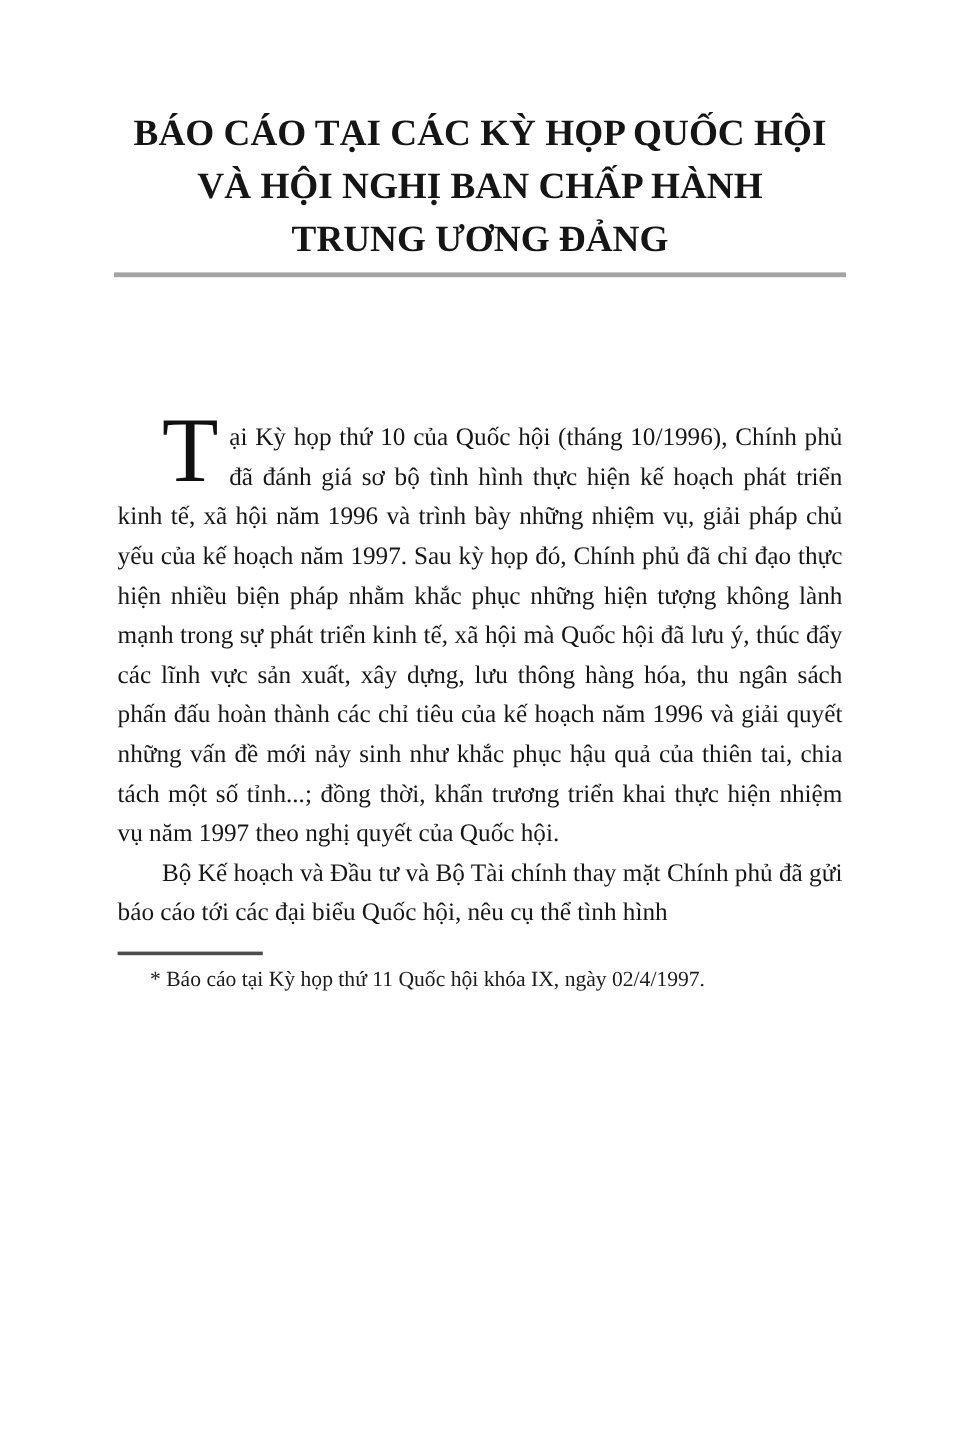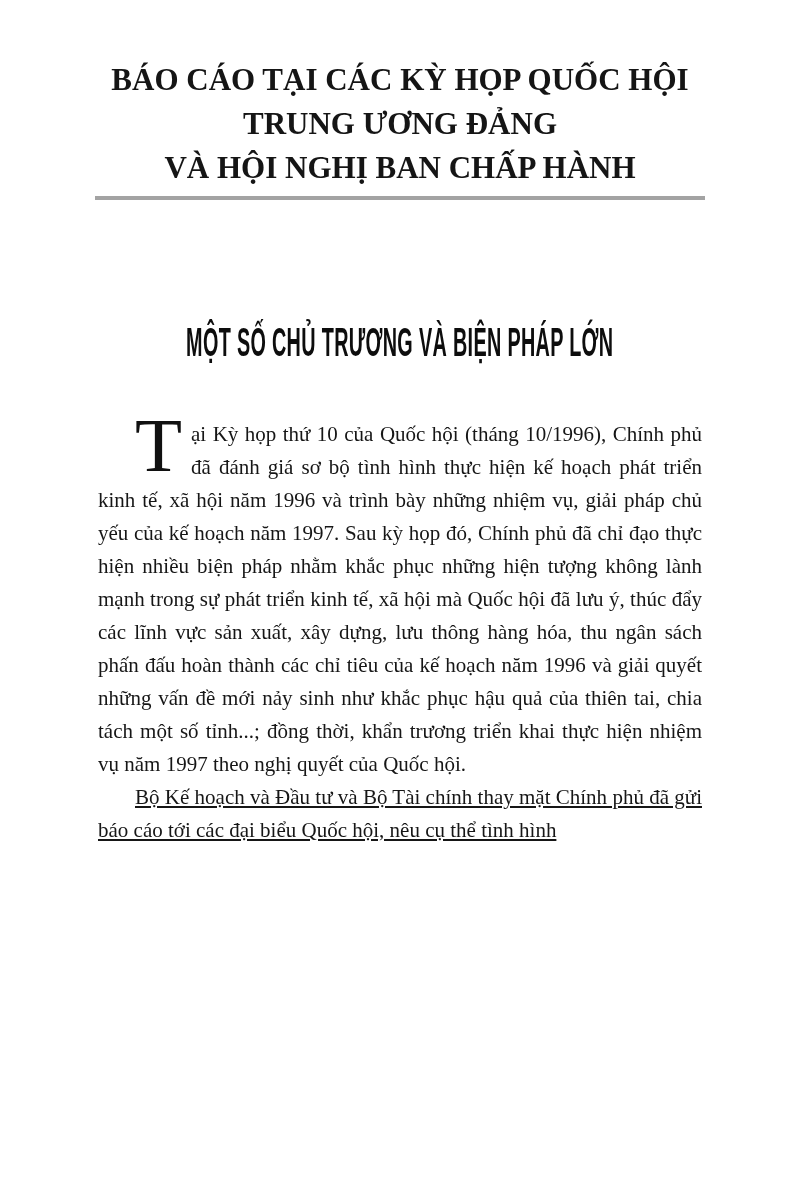--- a/index.html
+++ b/index.html
@@ -12,21 +12,21 @@
   }
   .page {
     position: relative;
     width: 800px; height: 1200px;
     background: #ffffff;
   }
 
   
   .chapter-title {
     margin: 0;
-    padding-top: 58px;
+    padding-top: 89px;
     text-align: center;
     font-size: 31px;
     line-height: 44px;
     font-weight: bold;
     color: #151515;
   }
   .chapter-title .t-line { display: block; }
 
   .title-rule {
     width: 610px; height: 4px;
@@ -65,21 +65,21 @@
   
   .body-text {
     width: 604px;
     margin: 55px auto 0 auto;
     font-size: 21px;
     line-height: 33px;
     text-align: justify;
     color: #161616;
   }
   .para { margin: 0; }
-  .para-indent { text-indent: 37px; text-decoration: underline; }
+  .para-indent { text-indent: 37px; }
   .dropcap {
     float: left;
     font-size: 77px;
     line-height: 54px;
     height: 60px;
     margin: 0 9px 0 37px;
     color: #101010;
   }
 
   
@@ -99,33 +99,34 @@
     color: #1b1b1b;
   }
 </style>
 </head>
 <body>
 
 <div class="page">
 
   <h1 class="chapter-title">
     <span class="t-line">BÁO CÁO TẠI CÁC KỲ HỌP QUỐC HỘI</span>
+    <span class="t-line">VÀ HỘI NGHỊ BAN CHẤP HÀNH</span>
     <span class="t-line">TRUNG ƯƠNG ĐẢNG</span>
-    <span class="t-line">VÀ HỘI NGHỊ BAN CHẤP HÀNH</span>
   </h1>
 
   <div class="title-rule"></div>
 
   <div class="section-heading">
-    <div class="h-line">
-      <span class="stretch">MỘT SỐ CHỦ TRƯƠNG VÀ BIỆN PHÁP LỚN</span>
-    </div>
   </div>
 
   <div class="body-text">
     <p class="para">
       <span class="dropcap">T</span><span>ại Kỳ họp thứ 10 của Quốc hội (tháng 10/1996), Chính phủ đã đánh giá sơ bộ tình hình thực hiện kế hoạch phát triển kinh tế, xã hội năm 1996 và trình bày những nhiệm vụ, giải pháp chủ yếu của kế hoạch năm 1997. Sau kỳ họp đó, Chính phủ đã chỉ đạo thực hiện nhiều biện pháp nhằm khắc phục những hiện tượng không lành mạnh trong sự phát triển kinh tế, xã hội mà Quốc hội đã lưu ý, thúc đẩy các lĩnh vực sản xuất, xây dựng, lưu thông hàng hóa, thu ngân sách phấn đấu hoàn thành các chỉ tiêu của kế hoạch năm 1996 và giải quyết những vấn đề mới nảy sinh như khắc phục hậu quả của thiên tai, chia tách một số tỉnh...; đồng thời, khẩn trương triển khai thực hiện nhiệm vụ năm 1997 theo nghị quyết của Quốc hội.</span>
     </p>
     <p class="para para-indent">Bộ Kế hoạch và Đầu tư và Bộ Tài chính thay mặt Chính phủ đã gửi báo cáo tới các đại biểu Quốc hội, nêu cụ thể tình hình</p>
   </div>
 
+  <div class="footnote">
+    <div class="footnote-rule"></div>
+    <p class="footnote-text"><span>*</span> <span>Báo cáo tại Kỳ họp thứ 11 Quốc hội khóa IX, ngày 02/4/1997.</span></p>
+  </div>
 
 </div>
 
 </body></html>

